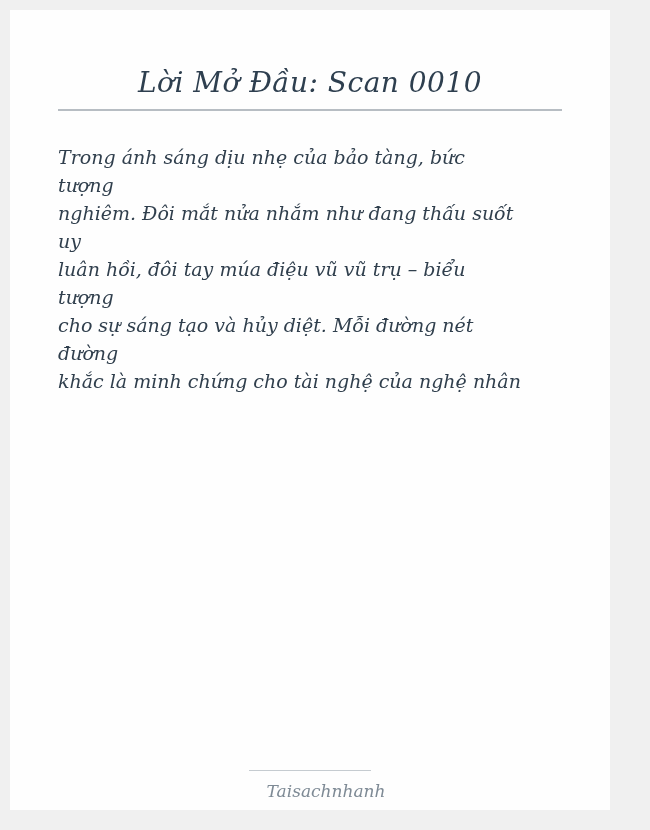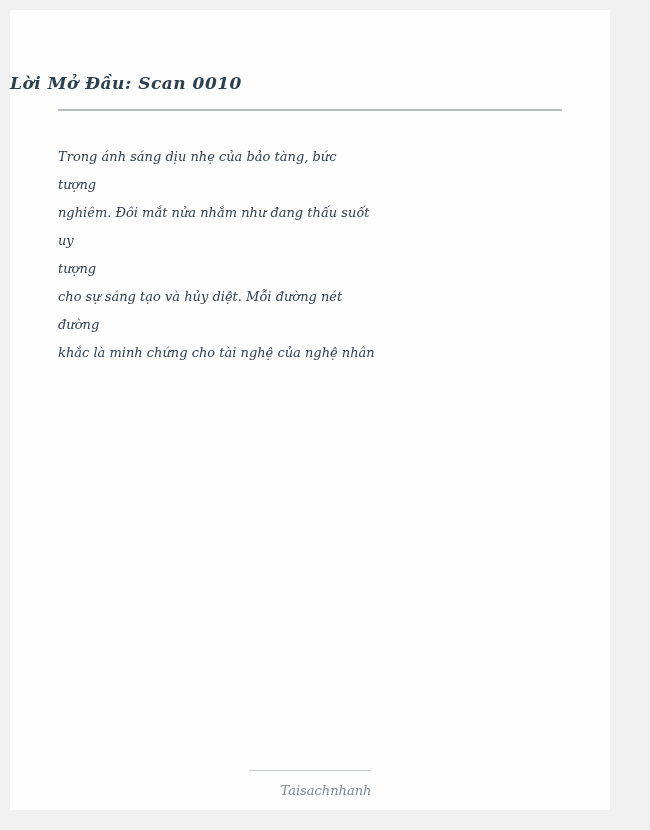--- a/index.html
+++ b/index.html
@@ -16,41 +16,42 @@
     position: absolute;
     left: 10px;
     top: 10px;
     width: 600px;
     height: 800px;
     background: #fefefe;
   }
 
   .title {
     margin-top: 58px;
+    text-align: center;
     font-style: italic;
-    font-weight: 700;
-    font-size: 17px;
+    font-weight: 400;
+    font-size: 28px;
     line-height: 30px;
     letter-spacing: 0.5px;
     color: #2e3f4f;
   }
 
   .title-divider {
     border: none;
     border-top: 2px solid #b7bdc3;
     margin: 11px 48px 0 48px;
   }
 
   .body-text {
     margin: 32px 48px 0 48px;
   }
 
   .body-line {
     font-style: italic;
-    font-size: 13px;
+    font-size: 19px;
     line-height: 28px;
     color: #303f4d;
     white-space: nowrap;
   }
 
   .footer {
     position: absolute;
     left: 0;
     right: 0;
     bottom: 8px;
@@ -59,40 +60,41 @@
 
   .footer-divider {
     border: none;
     border-top: 1px solid #c5cbd0;
     width: 122px;
     margin: 0 auto 9px auto;
   }
 
   .footer-text {
     font-style: italic;
-    font-size: 13px;
+    font-size: 17px;
     line-height: 22px;
     color: #7e8a95;
     margin-left: 32px;
   }
 </style>
 </head>
 <body>
 
 <div class="page">
 
   <h1 class="title">Lời Mở Đầu: Scan 0010</h1>
 
   <hr class="title-divider">
 
   <div class="body-text">
     <div class="body-line">Trong ánh sáng dịu nhẹ của bảo tàng, bức</div>
     <div class="body-line">tượng</div>
     <div class="body-line">nghiêm. Đôi mắt nửa nhắm như đang thấu suốt</div>
     <div class="body-line">uy</div>
+    <div class="body-line">luân hồi, đôi tay múa điệu vũ vũ trụ – biểu</div>
     <div class="body-line">tượng</div>
     <div class="body-line">cho sự sáng tạo và hủy diệt. Mỗi đường nét</div>
     <div class="body-line">đường</div>
     <div class="body-line">khắc là minh chứng cho tài nghệ của nghệ nhân</div>
   </div>
 
   <div class="footer">
     <hr class="footer-divider">
     <div class="footer-text">Taisachnhanh</div>
   </div>

